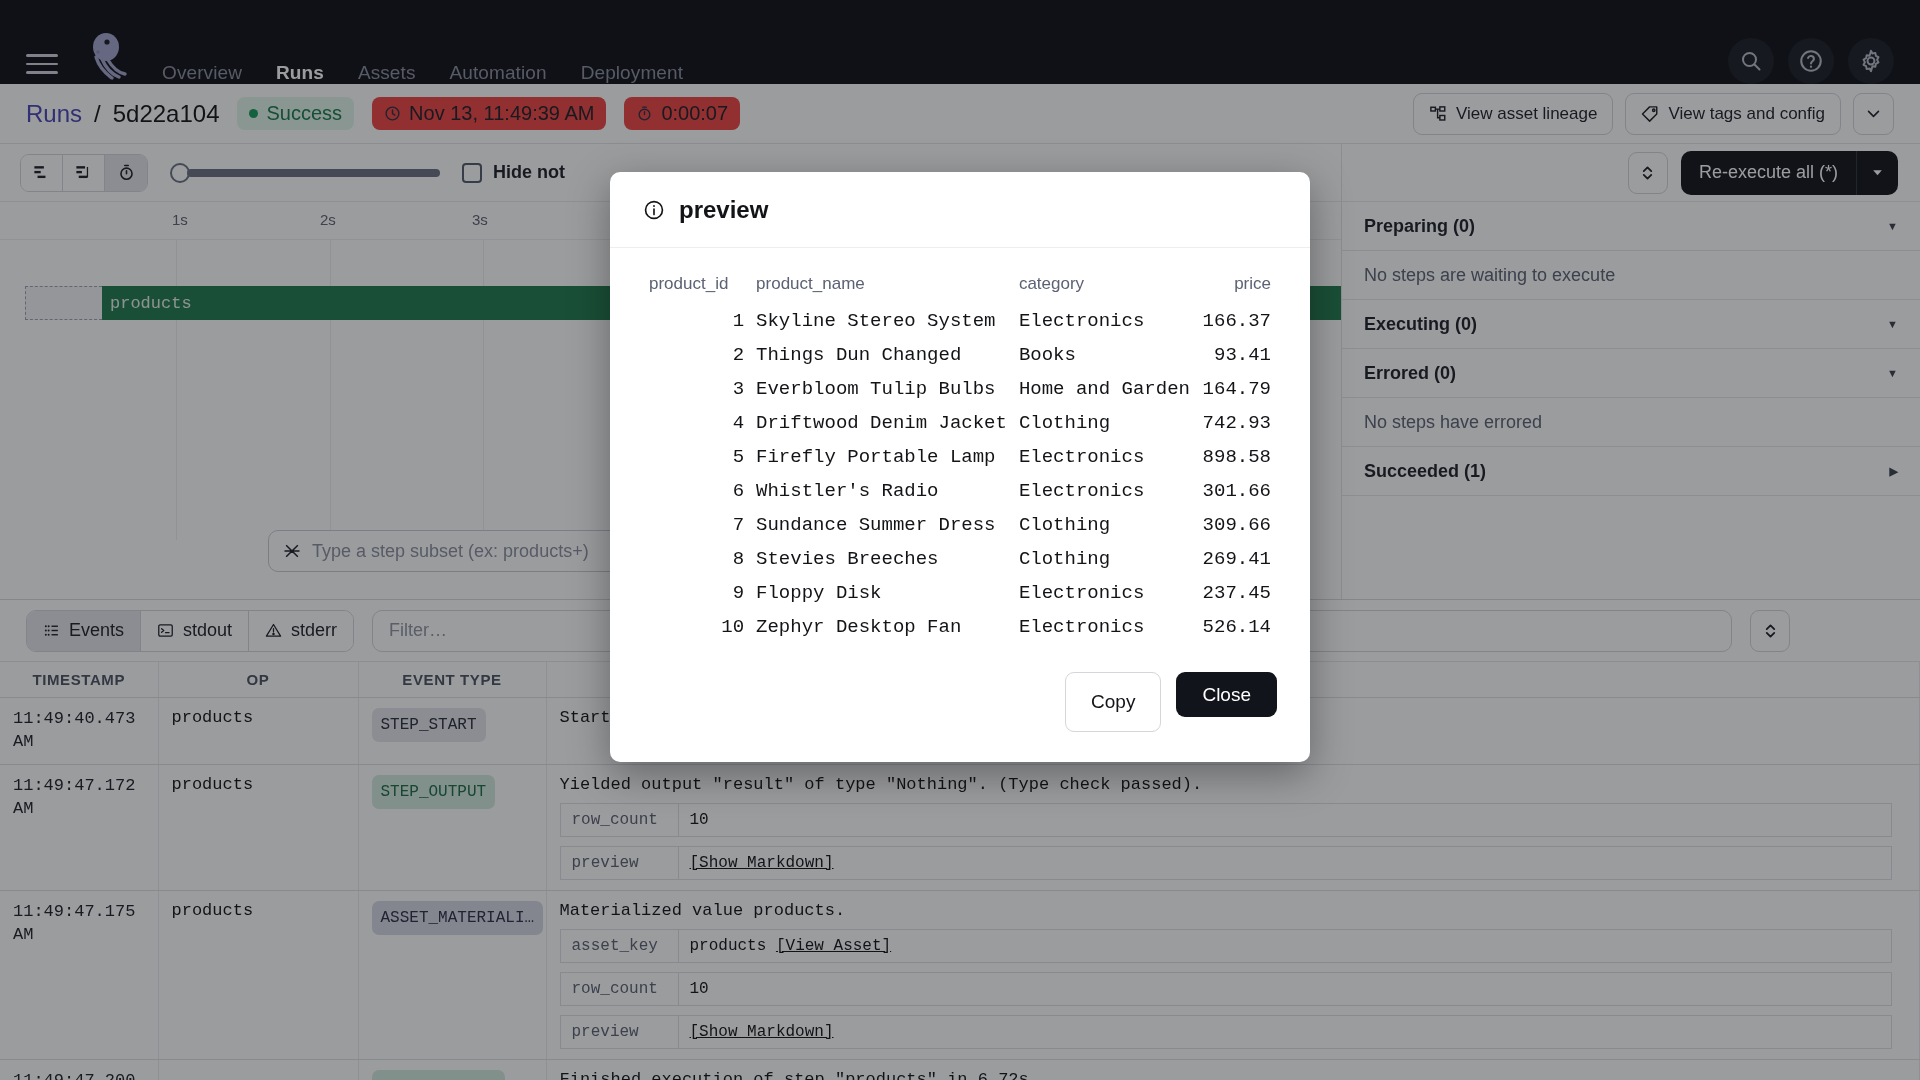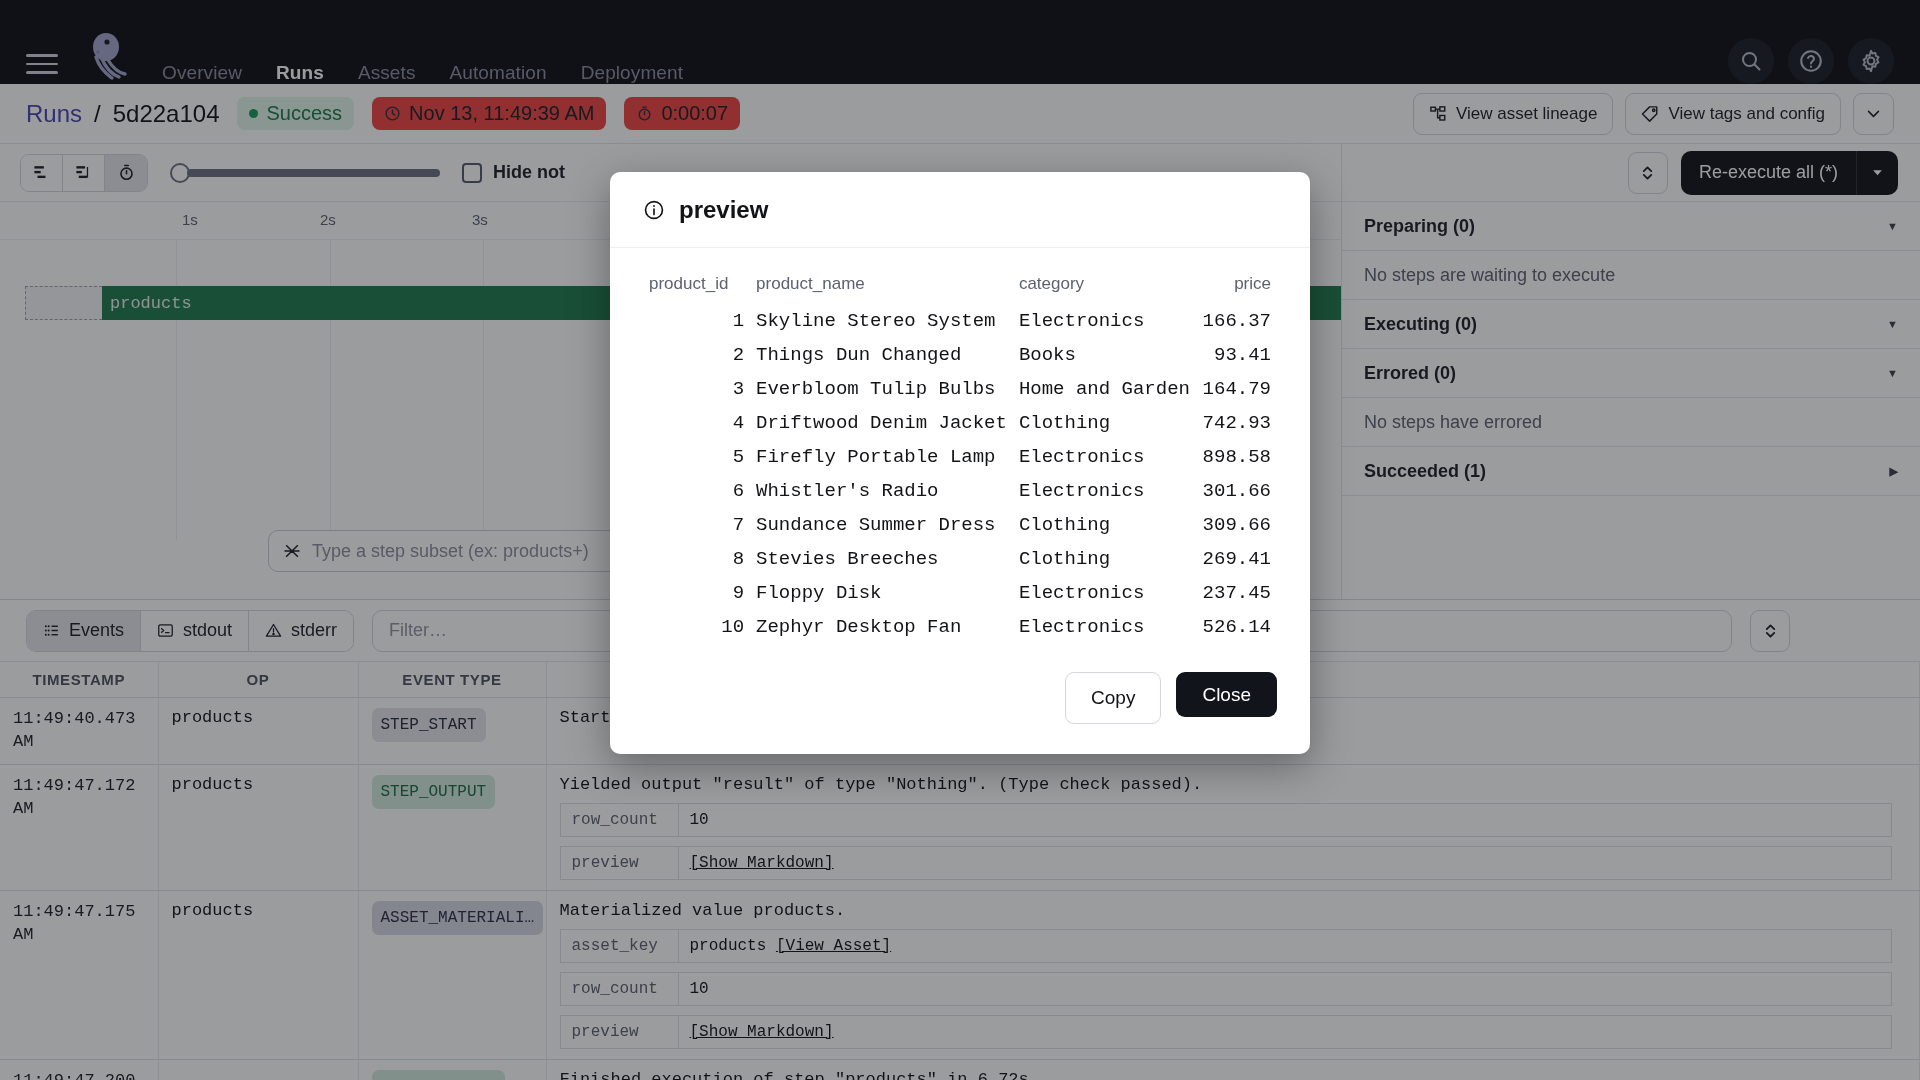--- a/index.html
+++ b/index.html
@@ -151,21 +151,21 @@
      border-bottom:1px solid #eceef1; }
   .modal-title { font-size:24px; font-weight:700; color:#131417; }
   .modal-body { padding: 22px 33px 6px 33px; }
   table.prev { width:100%; border-collapse:collapse; }
   table.prev th { font-size:17px; font-weight:400; color:#5c6273; padding:4px 6px 10px 6px; }
   table.prev td { font-family:"Liberation Mono", monospace; font-size:19px; color:#131417;
      padding: 6px 6px; white-space:nowrap; }
   .c-r { text-align:right; }
   .c-l { text-align:left; }
   .modal-foot { display:flex; justify-content:flex-end; gap:15px; padding: 22px 33px 30px 33px; }
-  .btn-light { border:1px solid #d4d6dc; background:#fff; border-radius:9px; height:52px;
+  .btn-light { border:1px solid #d4d6dc; background:#fff; border-radius:9px; height:60px;
      padding:0 25px; font-size:19px; color:#131417; cursor:pointer; }
   .btn-dark { background:#12141b; color:#fff; border:none; border-radius:9px; height:45px;
      padding:0 26px; font-size:19px; cursor:pointer; }
   .ico { display:inline-flex; align-items:center; justify-content:center; }
 </style>
 </head>
 <body>
 
 <div class="app">
 
@@ -303,21 +303,21 @@
           <div class="knob"></div>
           <div class="track"></div>
         </div>
         <div style="display:flex;align-items:center;gap:11px;">
           <div class="chk"></div>
           <div class="chklbl">Hide not</div>
         </div>
       </div>
 
       <div class="ticks">
-        <div class="tick" style="left:182px">1s</div>
+        <div class="tick" style="left:172px">1s</div>
         <div class="tick" style="left:320px">2s</div>
         <div class="tick" style="left:472px">3s</div>
       </div>
 
       <div class="gantt-body">
         <div class="vline" style="left:176px"></div>
         <div class="vline" style="left:330px"></div>
         <div class="vline" style="left:483px"></div>
         <div class="vline" style="left:636px"></div>
         <div class="vline" style="left:789px"></div>

